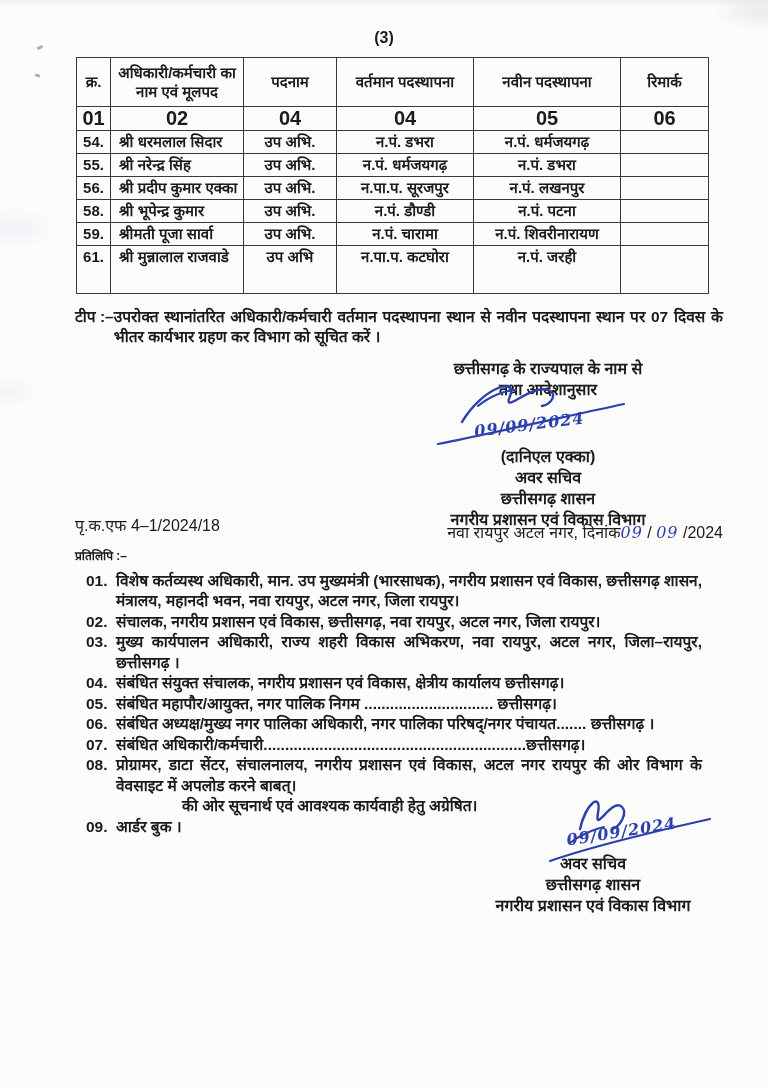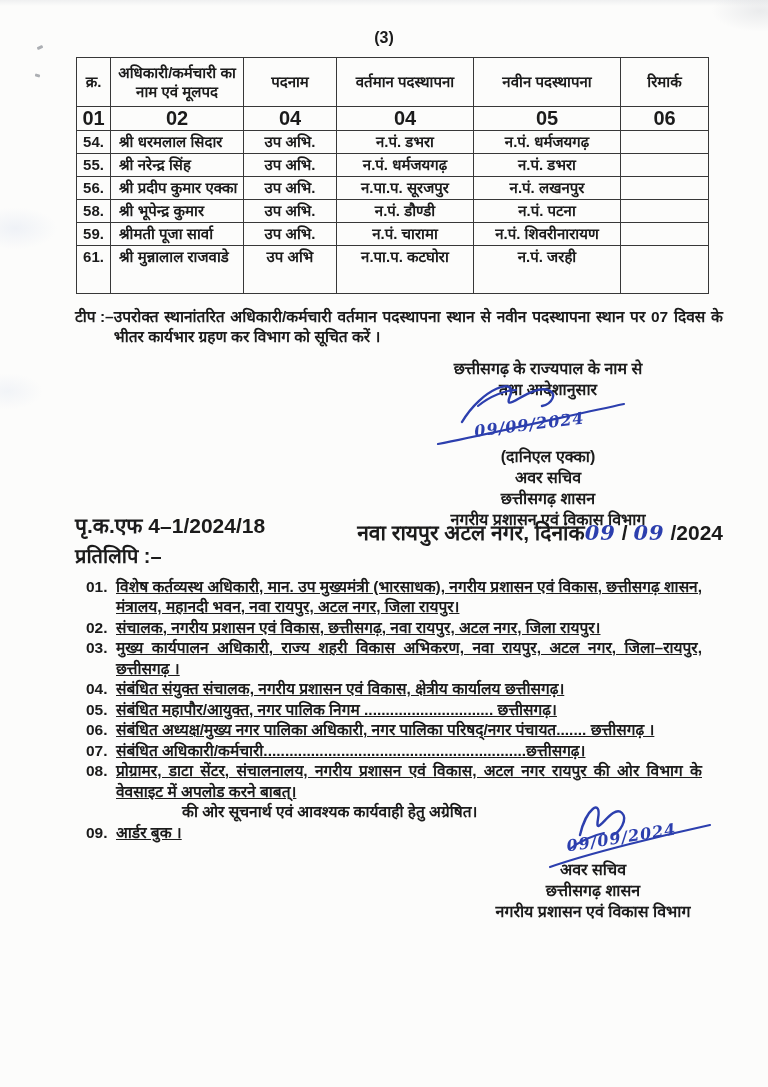--- a/index.html
+++ b/index.html
@@ -55,32 +55,32 @@
   .ink{stroke:#2c3fae;fill:none;stroke-linecap:round;}
   .sig-date{
     position:absolute;color:#2c3fae;
     font-family:"DejaVu Serif",serif;font-style:italic;font-weight:700;font-size:16px;
     white-space:nowrap;letter-spacing:1px;
   }
   .sig-slot .sig-date{left:96px;top:14px;transform:rotate(-7deg);}
   .sig-slot svg{position:absolute;left:54px;top:-26px;}
 
   
-  .refrow{display:flex;margin:-14px 0 0 75px;width:648px;justify-content:space-between;font-size:21px;font-weight:700;}
+  .refrow{display:flex;margin:-14px 0 0 75px;width:648px;justify-content:space-between;font-size:16px;font-weight:400;}
   .ref-no{white-space:nowrap;}
   .dateline{white-space:nowrap;transform:translateY(7px);text-align:center;}
   .hand{color:#2c3fae;font-family:"DejaVu Serif",serif;font-style:italic;letter-spacing:1px;}
-  .copylabel{margin:10px 0 0 75px;font-size:20px;font-weight:700;}
-
-  
-  .copies{margin:10px 0 0 86px;width:616px;}
+  .copylabel{margin:10px 0 0 75px;font-size:12px;font-weight:700;}
+
+  
+  .copies{margin:4px 0 0 86px;width:616px;}
   .copy-item{display:flex;}
   .copy-num{width:30px;flex:none;}
   .copy-body{flex:1;}
-  .copy-text{text-align:justify;text-decoration:underline;}
+  .copy-text{text-align:justify;}
   .copy-indent{padding-left:66px;}
 
   
   .footer-sign{position:relative;margin:10px 0 0 428px;width:330px;text-align:center;font-size:16px;line-height:21px;font-weight:700;}
   .fsig{position:relative;height:6px;}
   .fsig svg{position:absolute;left:118px;top:-62px;}
   .fsig .sig-date{left:138px;top:-26px;transform:rotate(-9deg);}
 </style>
 </head>
 <body>

